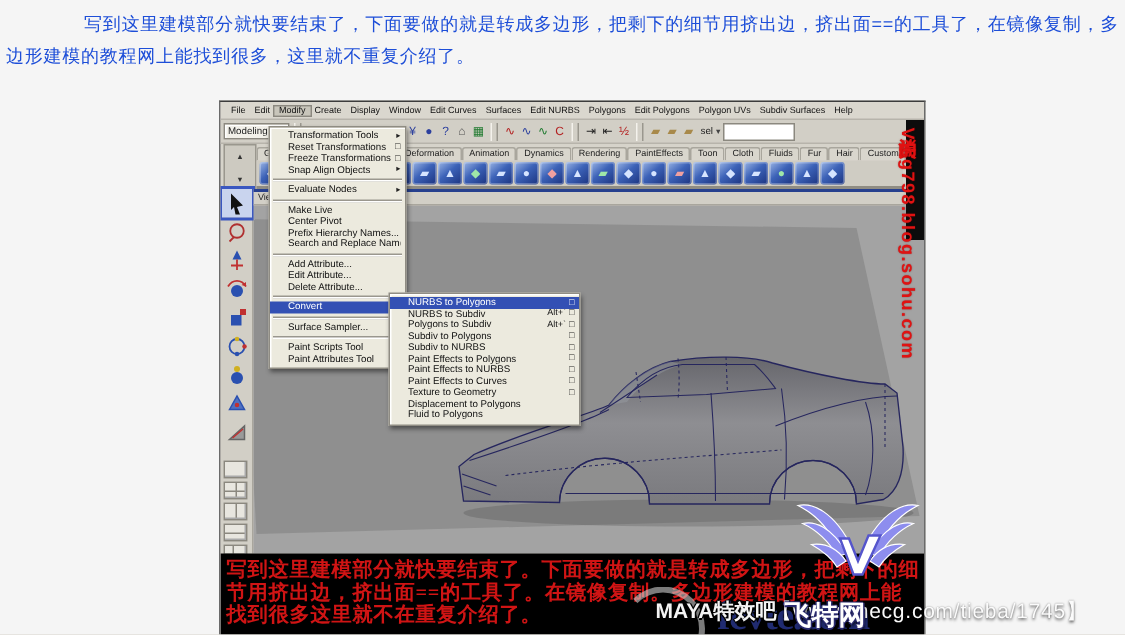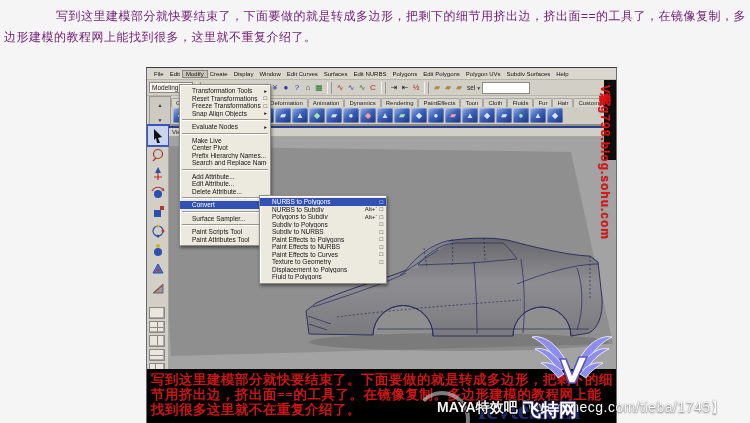--- a/index.html
+++ b/index.html
@@ -1,20 +1,20 @@
 <!DOCTYPE html>
 <html><head>
 <meta charset="utf-8">
 <style>
   html,body{margin:0;padding:0;}
   body{width:750px;height:423px;position:relative;overflow:hidden;background:#f5f5f5;
        font-family:"Liberation Sans","DejaVu Sans",sans-serif;}
   
   .intro{position:absolute;left:4px;top:6px;width:742px;font-size:12px;line-height:21px;
-         color:#701a75;text-indent:52px;letter-spacing:.5px;}
+         color:#1d4ed8;text-indent:52px;letter-spacing:.5px;}
   
   .shot{position:absolute;left:146px;top:67px;width:471px;height:356px;background:#d6d3ca;
         border-top:1px solid #3c3c3c;border-left:1px solid #6a6a6a;border-right:1px solid #6a6a6a;
         box-sizing:border-box;overflow:hidden;}
   
   .menubar{position:absolute;left:0;top:0;width:100%;height:12px;background:#dad7ce;
            border-bottom:1px solid #b7b4ab;display:flex;align-items:center;padding-left:4px;box-sizing:border-box;}
   .menubar .mb{font-size:6px;color:#111;padding:0 3px;white-space:nowrap;}
   .menubar .mb.active{background:#c8c5ba;outline:1px solid #8b887f;}
   

